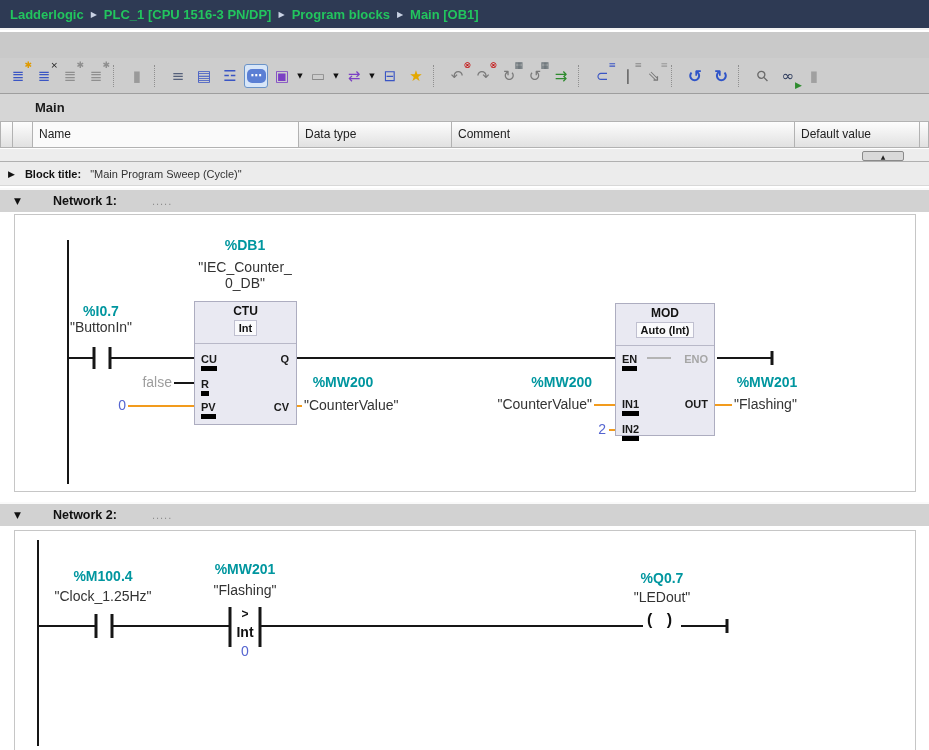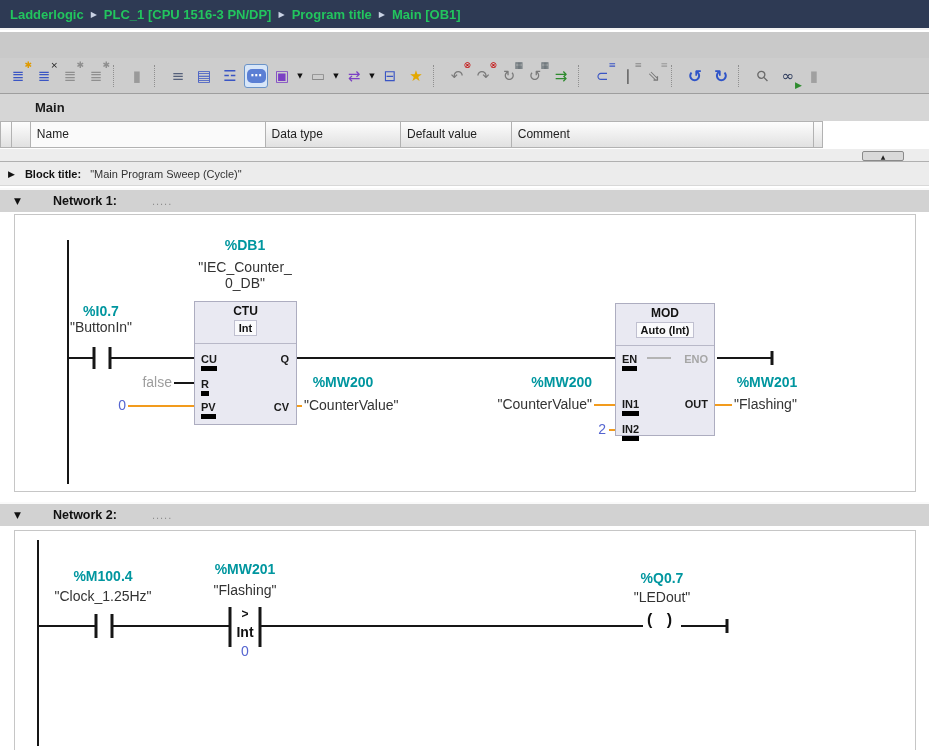--- a/index.html
+++ b/index.html
@@ -24,21 +24,21 @@
   .bubble { background:#5b7fd4; border-radius:5px; padding:0 4px; font-weight:bold; font-size:11px; line-height:14px; }
   .dd { width:10px; height:24px; display:flex; align-items:center; justify-content:center;
     font-size:7px; color:#111; font-family:"DejaVu Sans", sans-serif; }
   .tsep { width:8px; height:22px; border-left:1px dotted #8f8f8f; margin:0 3px 0 4px; }
   .rot45 { transform:rotate(-45deg); }
 
   
   .main-row { position:absolute; left:0; top:94px; width:929px; height:27px; background:#d6d6d6;
     display:flex; align-items:center; }
   .main-row .ttl { font-size:13px; font-weight:bold; color:#1a1a1a; margin-left:35px; }
-  .hdr-row { position:absolute; left:0; top:121px; width:823px; height:27px; display:flex; }
+  .hdr-row { position:absolute; left:0; top:121px; width:929px; height:27px; display:flex; }
   .hcell { background:linear-gradient(#fdfdfd,#e1e1e1); border:1px solid #b2b2b2; border-left:none;
     font-size:12px; color:#222; padding:5px 0 0 6px; height:27px; }
   .hcell:first-child { border-left:1px solid #b2b2b2; }
   .hcell.lite { background:#fafafa; }
 
   .scroll-strip { position:absolute; left:0; top:148px; width:929px; height:14px; background:#ededed;
     border-top:1px solid #ffffff; border-bottom:1px solid #b0b0b0; }
   .up-btn { position:absolute; left:862px; top:2px; width:42px; height:10px; background:#d9d9d9;
     border:1px solid #8a8a8a; border-radius:2px; display:flex; align-items:center; justify-content:center;
     font-size:6px; color:#222; font-family:"DejaVu Sans", sans-serif; }
@@ -86,21 +86,21 @@
 </head>
 <body>
 
 <div class="page">
 
   <div class="crumbbar">
     <span class="crumb">Ladderlogic</span>
     <span class="crumb-sep">▶</span>
     <span class="crumb">PLC_1 [CPU 1516-3 PN/DP]</span>
     <span class="crumb-sep">▶</span>
-    <span class="crumb">Program title</span>
+    <span class="crumb">Program blocks</span>
     <span class="crumb-sep">▶</span>
     <span class="crumb">Main [OB1]</span>
   </div>
 
   <div class="strip"></div>
 
   <div class="toolbar">
     <div class="tbico">
         <span style="color: rgb(58, 85, 196);">≣</span>
         <span class="badge" style="color: rgb(223, 154, 0);">✱</span>
@@ -206,22 +206,22 @@
   </div>
 
   <div class="main-row">
     <span class="ttl">Main</span>
   </div>
   <div class="hdr-row">
     <div class="hcell" style="width:13px"></div>
     <div class="hcell" style="width:20px"></div>
     <div class="hcell lite" style="width:266px">Name</div>
     <div class="hcell" style="width:153px">Data type</div>
+    <div class="hcell" style="width:343px">Comment</div>
     <div class="hcell" style="width:125px">Default value</div>
-    <div class="hcell" style="width:343px">Comment</div>
     <div class="hcell" style="width:9px"></div>
   </div>
   <div class="scroll-strip">
     <div class="up-btn">
         <span>▲</span>
       </div>
   </div>
 
   <div class="bt-row">
     <span class="tri">▶</span>

